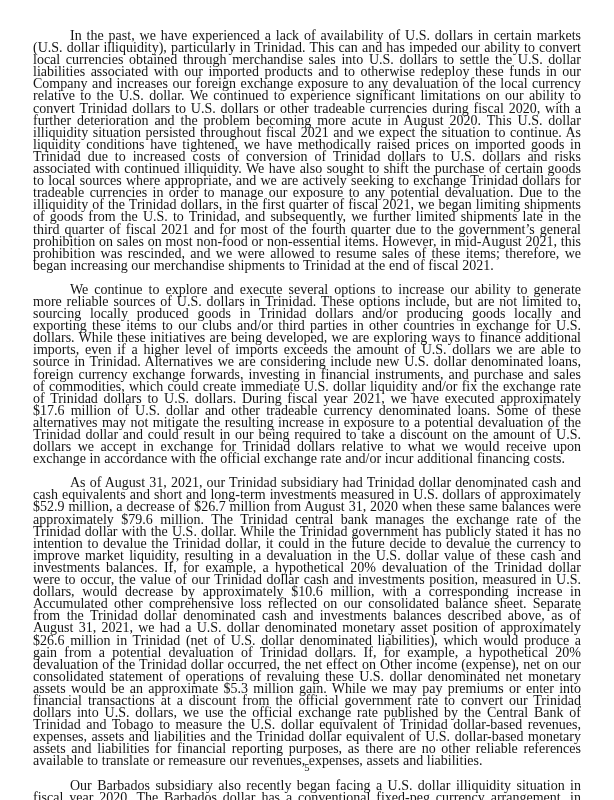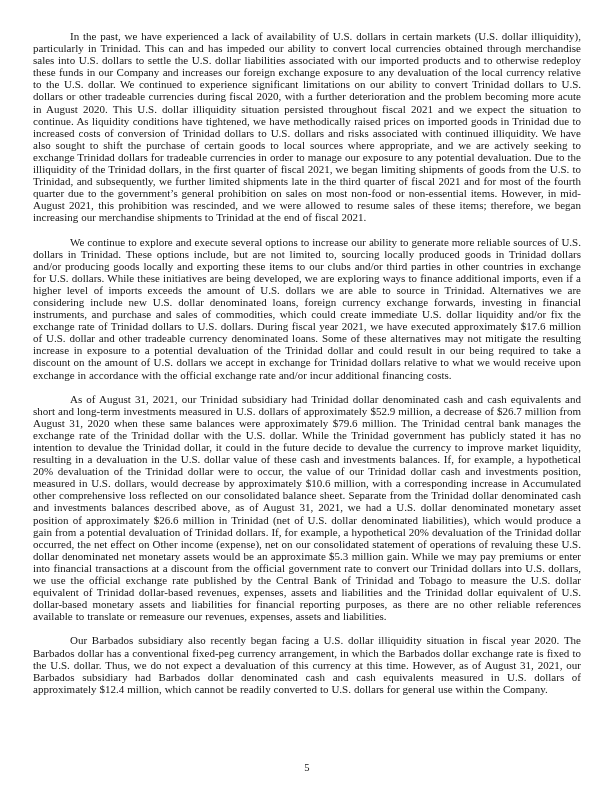--- a/index.html
+++ b/index.html
@@ -17,21 +17,21 @@
     overflow: hidden;
   }
   .content {
     position: absolute;
     top: 30px;
     left: 33px;
     width: 548px;
   }
   .content p {
     margin: 0 0 12px 0;
-    font-size: 11px;
+    font-size: 14px;
     line-height: 12.1px;
     text-align: justify;
     text-indent: 37px;
     word-spacing: 0.2px;
   }
   .page-number {
     position: absolute;
     top: 762px;
     left: 0;
     width: 614px;

